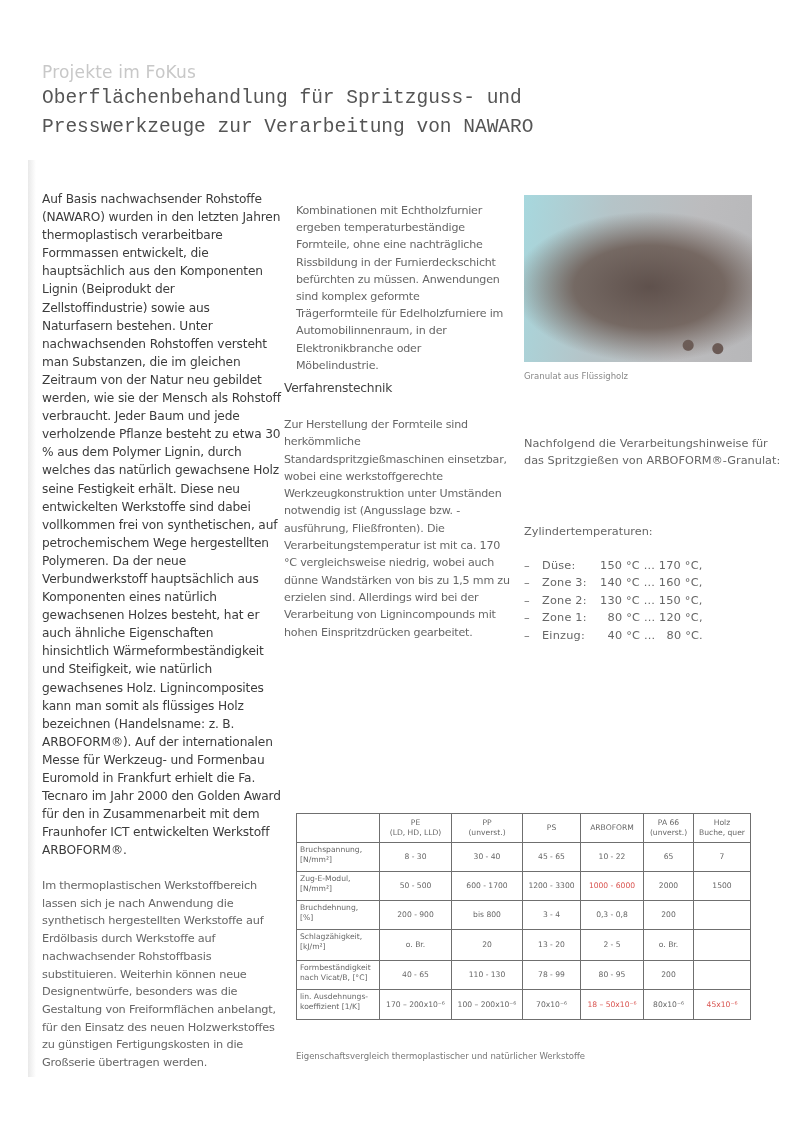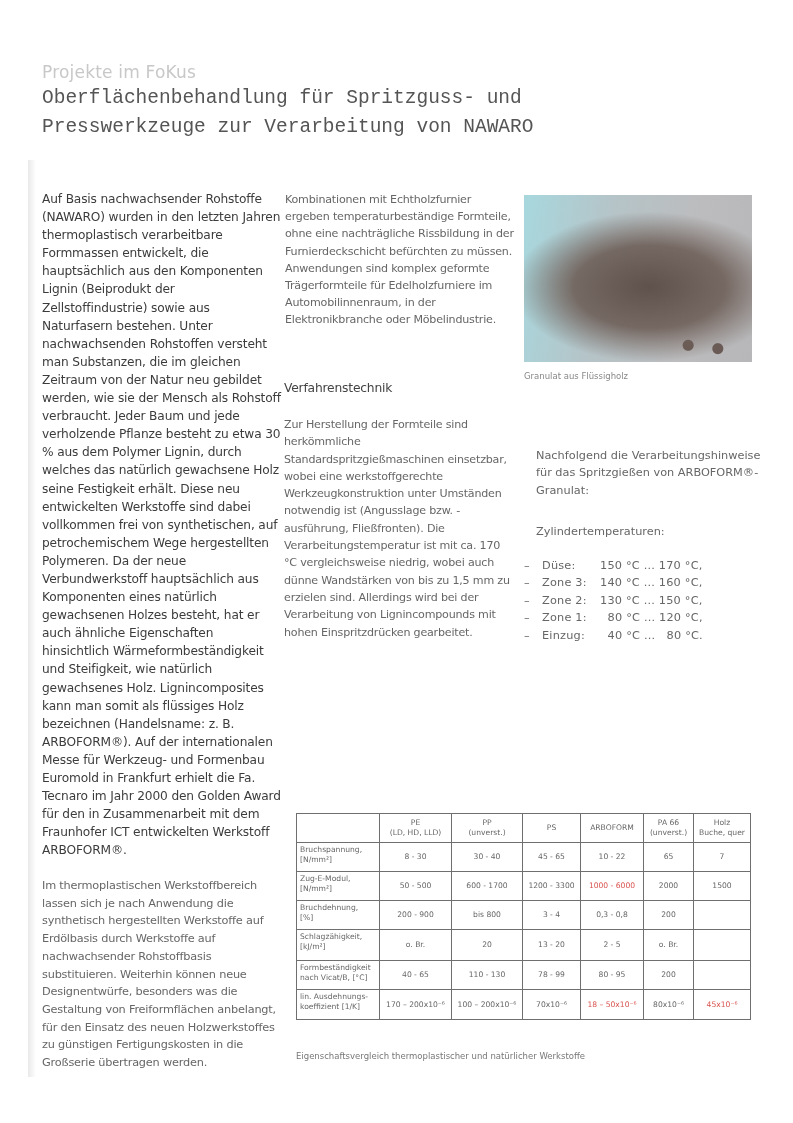--- a/index.html
+++ b/index.html
@@ -5,33 +5,33 @@
   html,body{margin:0;padding:0;}
   body{width:793px;height:1123px;background:#ffffff;position:relative;overflow:hidden;font-family:"DejaVu Sans",sans-serif;color:#4a4a4a;}
   .edge-strip{position:absolute;left:28px;top:160px;width:8px;height:917px;background:linear-gradient(to right,#e9e9e9,#ffffff);}
   .kicker{position:absolute;left:42px;top:62px;font-size:17px;color:#c8c8c8;font-family:"DejaVu Sans",sans-serif;letter-spacing:0.2px;}
   .title{position:absolute;left:42px;top:84px;font-size:19.5px;line-height:29px;color:#555;font-family:Liberation Mono, monospace;font-weight:normal;margin:0;}
   .col1{position:absolute;left:42px;top:190px;width:240px;font-size:12.2px;line-height:18.1px;color:#3c3c3c;letter-spacing:-0.15px;}
   .col1 p{margin:0;}
   .col1b{position:absolute;left:42px;top:877px;width:245px;font-size:11.3px;line-height:17.7px;color:#666;letter-spacing:-0.2px;}
   .col1b p{margin:0;}
   .col2{position:absolute;left:284px;top:190px;width:232px;font-size:11.1px;line-height:17.2px;color:#666;letter-spacing:-0.2px;}
-  .col2 p{margin:1px;}
+  .col2 p{margin:12px;}
   .col2 h3{position:absolute;left:284px;top:380px;margin:0;font-size:12.3px;font-weight:normal;color:#444;}
   .col2b{position:absolute;left:284px;top:416px;width:232px;font-size:11.1px;line-height:17.3px;color:#666;letter-spacing:-0.2px;}
   .col2b p{margin:0;}
   .photo{position:absolute;left:524px;top:195px;width:228px;height:167px;background:
       radial-gradient(ellipse 60% 45% at 55% 55%, rgba(90,75,70,0.95) 0%, rgba(110,95,88,0.9) 55%, rgba(120,110,105,0) 100%),
       radial-gradient(circle at 72% 90%, #6a5a55 0 5px, transparent 6px),
       radial-gradient(circle at 85% 92%, #6a5a55 0 5px, transparent 6px),
       linear-gradient(100deg,#a7d8de 0%,#b5c4c8 35%,#bcbcbe 70%,#b7b7b9 100%);
       overflow:hidden;}
   .caption{position:absolute;left:524px;top:371px;font-size:8.5px;color:#888;}
   .col3{position:absolute;left:524px;top:435px;width:260px;font-size:11.3px;line-height:17.3px;color:#666;}
-  .col3 p{margin:12px;}
+  .col3 p{margin:0;}
   .col3 .zyl{margin-top:0;position:absolute;top:88px;left:0;}
   .col3 ul{position:absolute;top:122px;left:0;list-style:none;margin:0;padding:0;width:260px;}
   .col3 li{height:17.4px;white-space:pre;font-size:11.3px;letter-spacing:0.2px;}
   .col3 li .dash{display:inline-block;width:18px;}
   .col3 li .lbl{display:inline-block;width:58px;}
   table.props{position:absolute;left:296px;top:813px;border-collapse:collapse;font-size:7.6px;color:#666;}
   table.props td{border:1px solid #6f6f6f;text-align:center;vertical-align:middle;padding:0 2px;line-height:10px;}
   table.props td.rowhead{text-align:left;vertical-align:top;padding:2px 3px;}
   table.props td.red{color:#d9534f;}
   .tcap{position:absolute;left:296px;top:1051px;font-size:8.5px;color:#777;}

